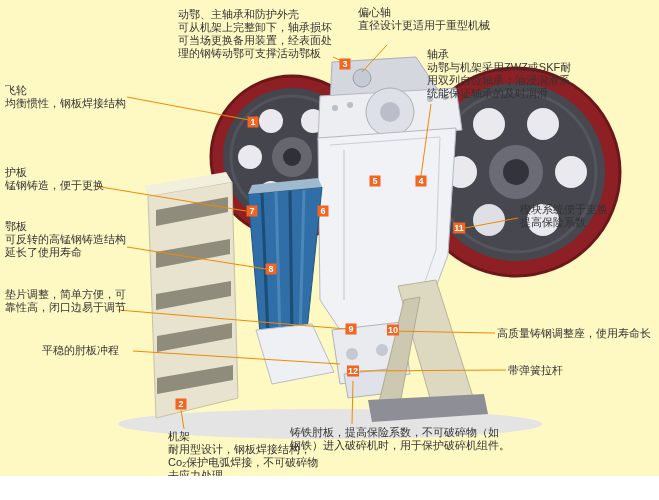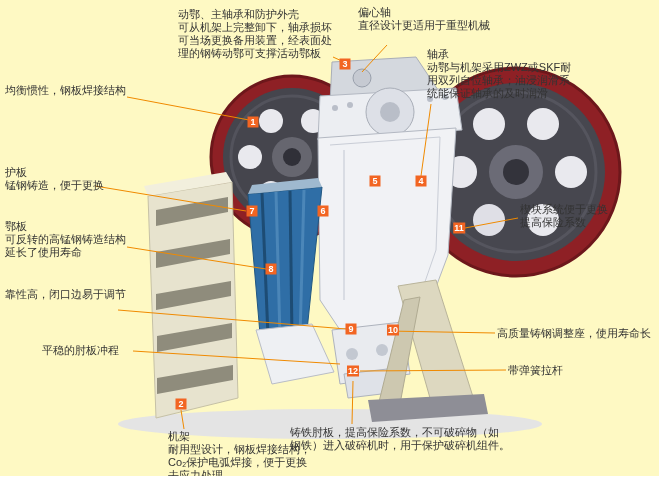--- a/index.html
+++ b/index.html
@@ -137,46 +137,48 @@
   </div>
 
   <div class="label" style="left:427px;top:48px">
     <div>轴承</div>
     <div>动鄂与机架采用ZWZ或SKF耐</div>
     <div>用双列自位轴承；油浸润滑系</div>
     <div>统能保证轴承的及时润滑</div>
   </div>
 
   <div class="label" style="left:5px;top:84px">
+    <div>飞轮</div>
     <div>均衡惯性，钢板焊接结构</div>
   </div>
 
   <div class="label" style="left:5px;top:166px">
     <div>护板</div>
     <div>锰钢铸造，便于更换</div>
   </div>
 
   <div class="label" style="left:5px;top:220px">
     <div>鄂板</div>
     <div>可反转的高锰钢铸造结构</div>
     <div>延长了使用寿命</div>
   </div>
 
   <div class="label" style="left:5px;top:288px">
+    <div>垫片调整，简单方便，可</div>
     <div>靠性高，闭口边易于调节</div>
   </div>
 
   <div class="label" style="left:42px;top:344px">
     <div>平稳的肘板冲程</div>
   </div>
 
   <div class="label" style="left:168px;top:430px">
     <div>机架</div>
     <div>耐用型设计，钢板焊接结构，</div>
-    <div>Co₂保护电弧焊接，便于更换</div>
+    <div>Co₂保护电弧焊接，不可破碎物</div>
     <div>去应力处理</div>
   </div>
 
   <div class="label" style="left:520px;top:203px">
     <div>楔块系统便于更换</div>
     <div>提高保险系数</div>
   </div>
 
   <div class="label" style="left:497px;top:327px">
     <div>高质量铸钢调整座，使用寿命长</div>

